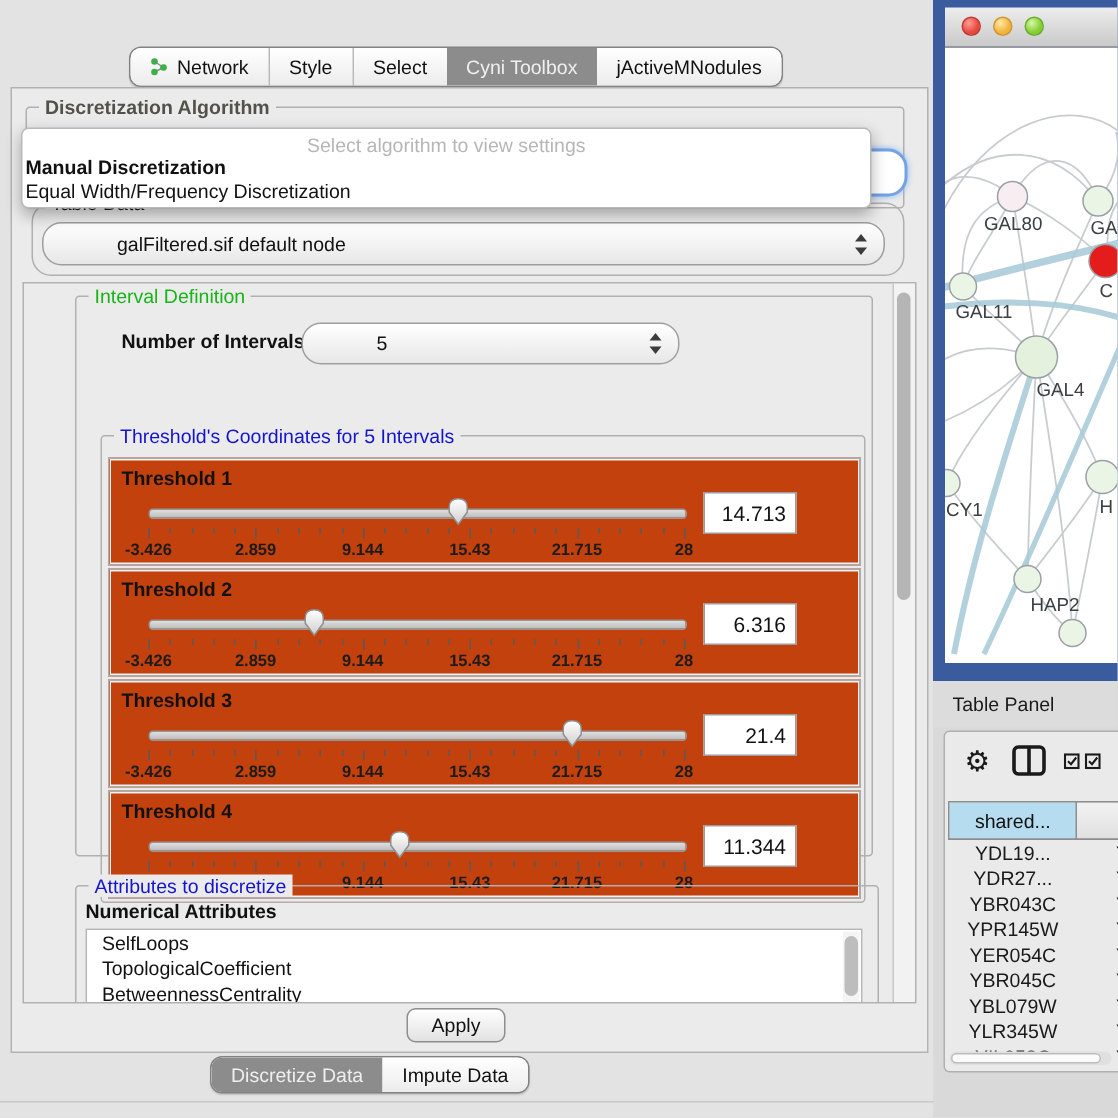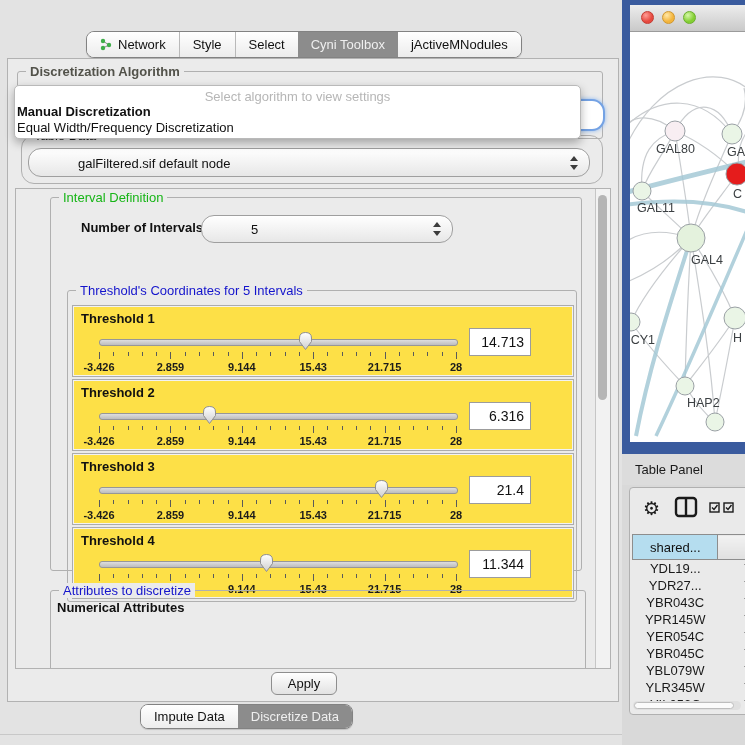--- a/index.html
+++ b/index.html
@@ -50,21 +50,21 @@
   .algo-opt.selected{font-weight:bold;}
   
   #scroll-panel{left:7px;top:129px;width:594px;height:479px;background:#ebebeb;
     border:1px solid #b2b2b2;overflow:hidden;}
   #v-scrollbar{right:0;top:0;width:14px;height:479px;background:#f2f2f2;
     border-left:1px solid #c6c6c6;}
   #v-thumb{left:2px;top:6px;width:9px;height:205px;background:#b5b5b5;border-radius:5px;}
   .bold-label{font-weight:bold;font-size:13px;color:#111;position:absolute;}
   
   .thr-panel{position:absolute;left:4px;width:500px;height:70px;border:1px solid #acacac;
-    background:#fde047;box-shadow:inset 0 0 0 1px #f2f2f2;}
+    background:#c2410c;box-shadow:inset 0 0 0 1px #f2f2f2;}
   .thr-title{position:absolute;left:8px;top:5px;font-weight:bold;font-size:13px;color:#111;}
   .slider{position:absolute;left:26px;top:24px;width:357px;height:44px;}
   .track{position:absolute;left:0;top:9px;width:357px;height:5px;border-radius:3px;
     border:1px solid #979797;background:linear-gradient(#dedede,#bdbdbd);}
   .tick{position:absolute;width:1px;background:#5a5a5a;top:22px;}
   .tick.minor{height:4px;}
   .tick.major{height:7px;}
   .tick-label{position:absolute;top:31px;font-size:11px;font-weight:bold;color:#1c1c1c;
     transform:translateX(-50%);white-space:nowrap;}
   .thumb{position:absolute;top:0;width:17px;height:21px;}
@@ -373,36 +373,44 @@
                 </div>
                 <div class="valuebox">11.344</div>
               </div>
             </div>
         </div>
       </div>
 
       <div class="group" style="left:34px;top:401px;width:534px;height:85px;">
         <span class="group-label" style="color:#1414cc;">Attributes to discretize</span>
         <span class="bold-label" style="left:6px;top:9px;">Numerical Attributes</span>
+        <div id="attr-list">
+          <div class="attr-item">SelfLoops</div>
+            <div class="attr-item">TopologicalCoefficient</div>
+            <div class="attr-item">BetweennessCentrality</div>
+            <div id="attr-scroll">
+            <div id="attr-thumb"></div>
+          </div>
+        </div>
       </div>
 
       <div class="abs" id="v-scrollbar">
         <div class="abs" id="v-thumb"></div>
       </div>
     </div>
 
     <div class="abs" id="apply-btn">Apply</div>
   </div>
 
   <div class="abs tabbar" id="tabs-bottom">
+    <div class="tab selected">
+      <span>Discretize Data</span>
+    </div>
     <div class="tab">
       <span>Impute Data</span>
-    </div>
-    <div class="tab selected">
-      <span>Discretize Data</span>
     </div>
   </div>
   <div class="abs" id="bottom-divider"></div>
 </div>
 
 <div class="abs" id="net-window">
   <div id="net-titlebar">
     <span class="traffic" id="tl-red"></span>
     <span class="traffic" id="tl-yellow"></span>
     <span class="traffic" id="tl-green"></span>

